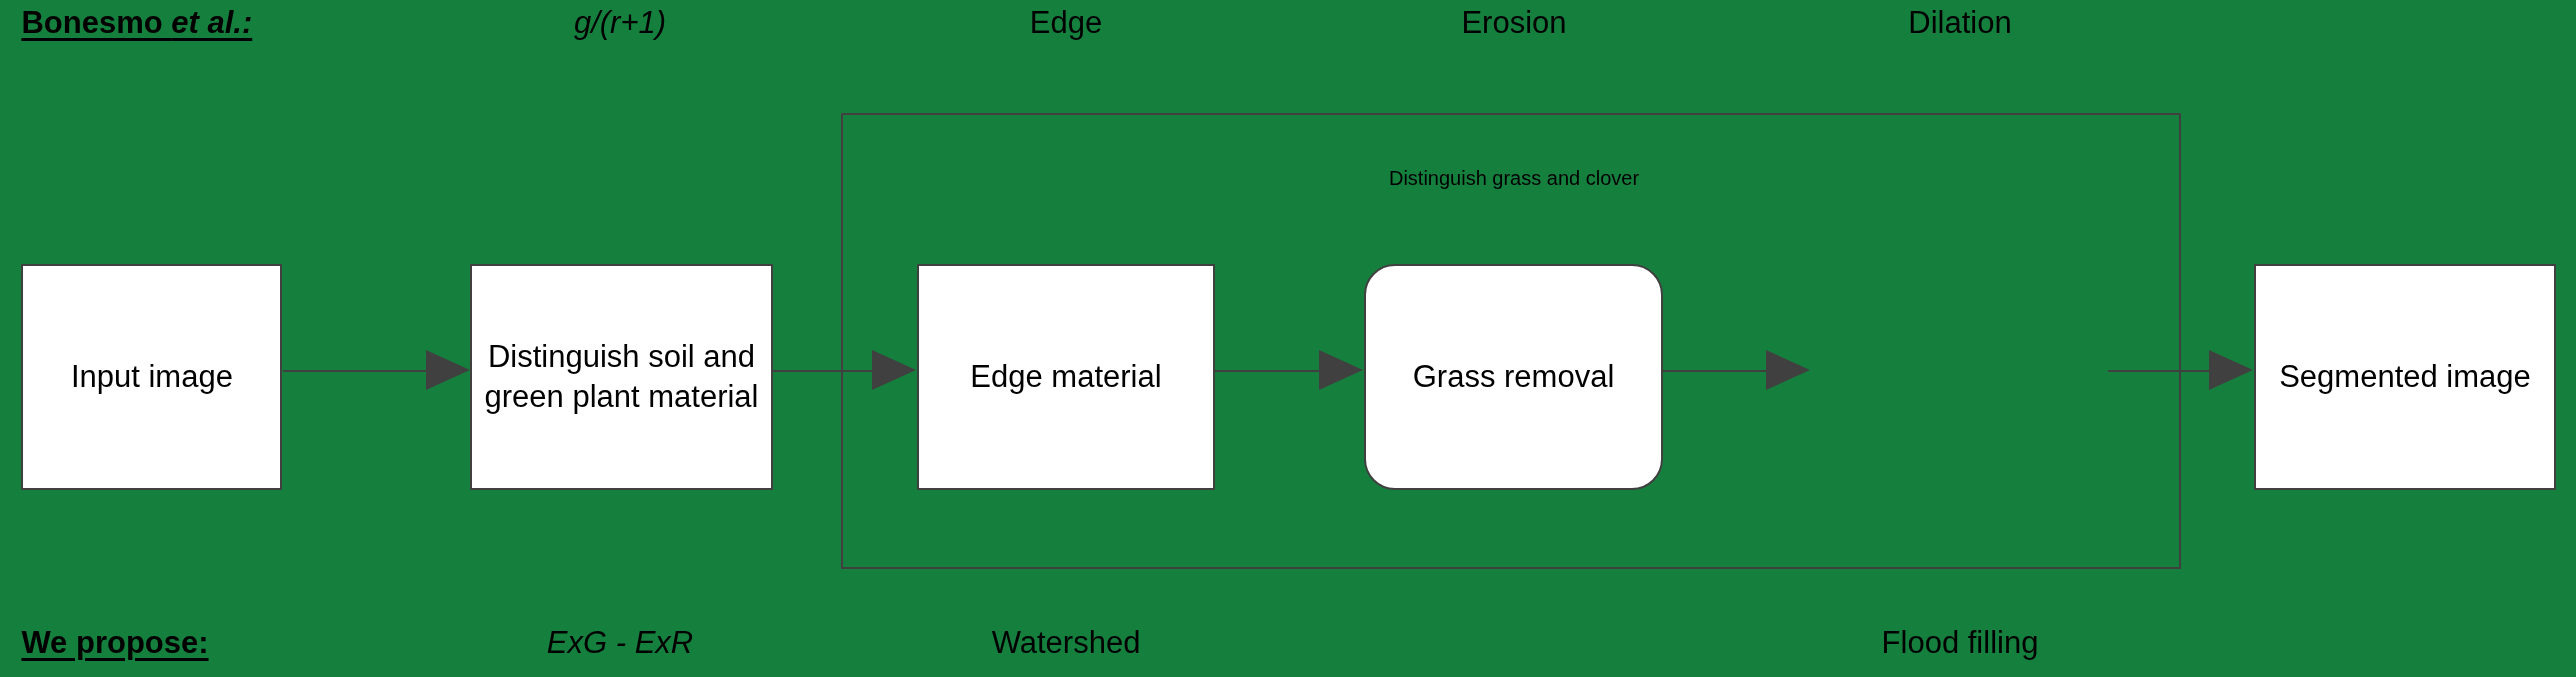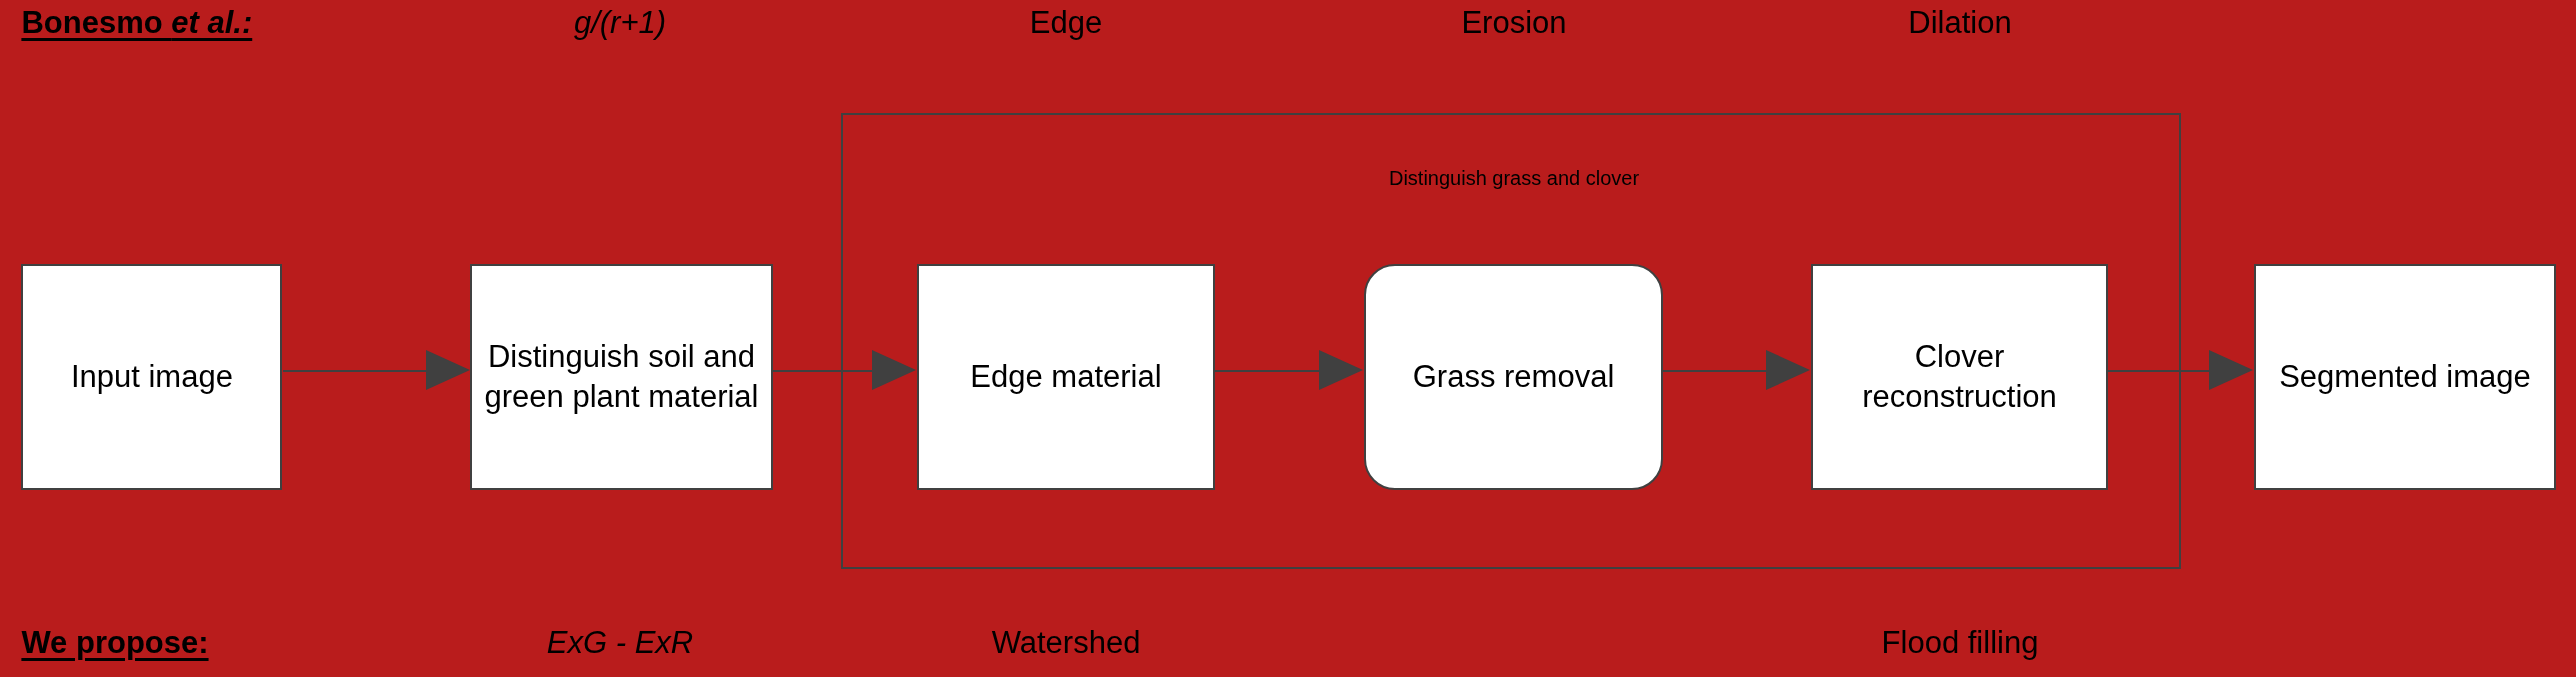--- a/index.html
+++ b/index.html
@@ -8,21 +8,21 @@
     background: #ffffff;
   }
   body {
     font-family: "Liberation Sans", sans-serif;
     color: #000000;
   }
   #canvas {
     position: relative;
     width: 2576px;
     height: 678px;
-    background: #b91c1c;
+    background: #15803d;
     overflow: hidden;
   }
 
   
   .annot {
     position: absolute;
     font-size: 31px;
     line-height: 1.12;
     color: #000000;
     white-space: nowrap;
@@ -113,23 +113,20 @@
   </div>
 
   <div class="box" style="left:917px; top:264px; width:298px; height:226px;">
     <span>Edge material</span>
   </div>
 
   <div class="box" style="left:1364px; top:264px; width:299px; height:226px;border-radius:31px;">
     <span>Grass removal</span>
   </div>
 
-  <div class="box" style="left:1811px; top:264px; width:297px; height:226px;">
-    <span>Clover reconstruction</span>
-  </div>
 
   <div class="box" style="left:2254px; top:264px; width:302px; height:226px;">
     <span>Segmented image</span>
   </div>
 
   <div class="conn-line" style="left:283px; top:370px; width:145px;"></div>
   <div class="conn-head" style="left:426px; top:350px;"></div>
 
   <div class="conn-line" style="left:772px; top:370px; width:112px;"></div>
   <div class="conn-head" style="left:872px; top:350px;"></div>

